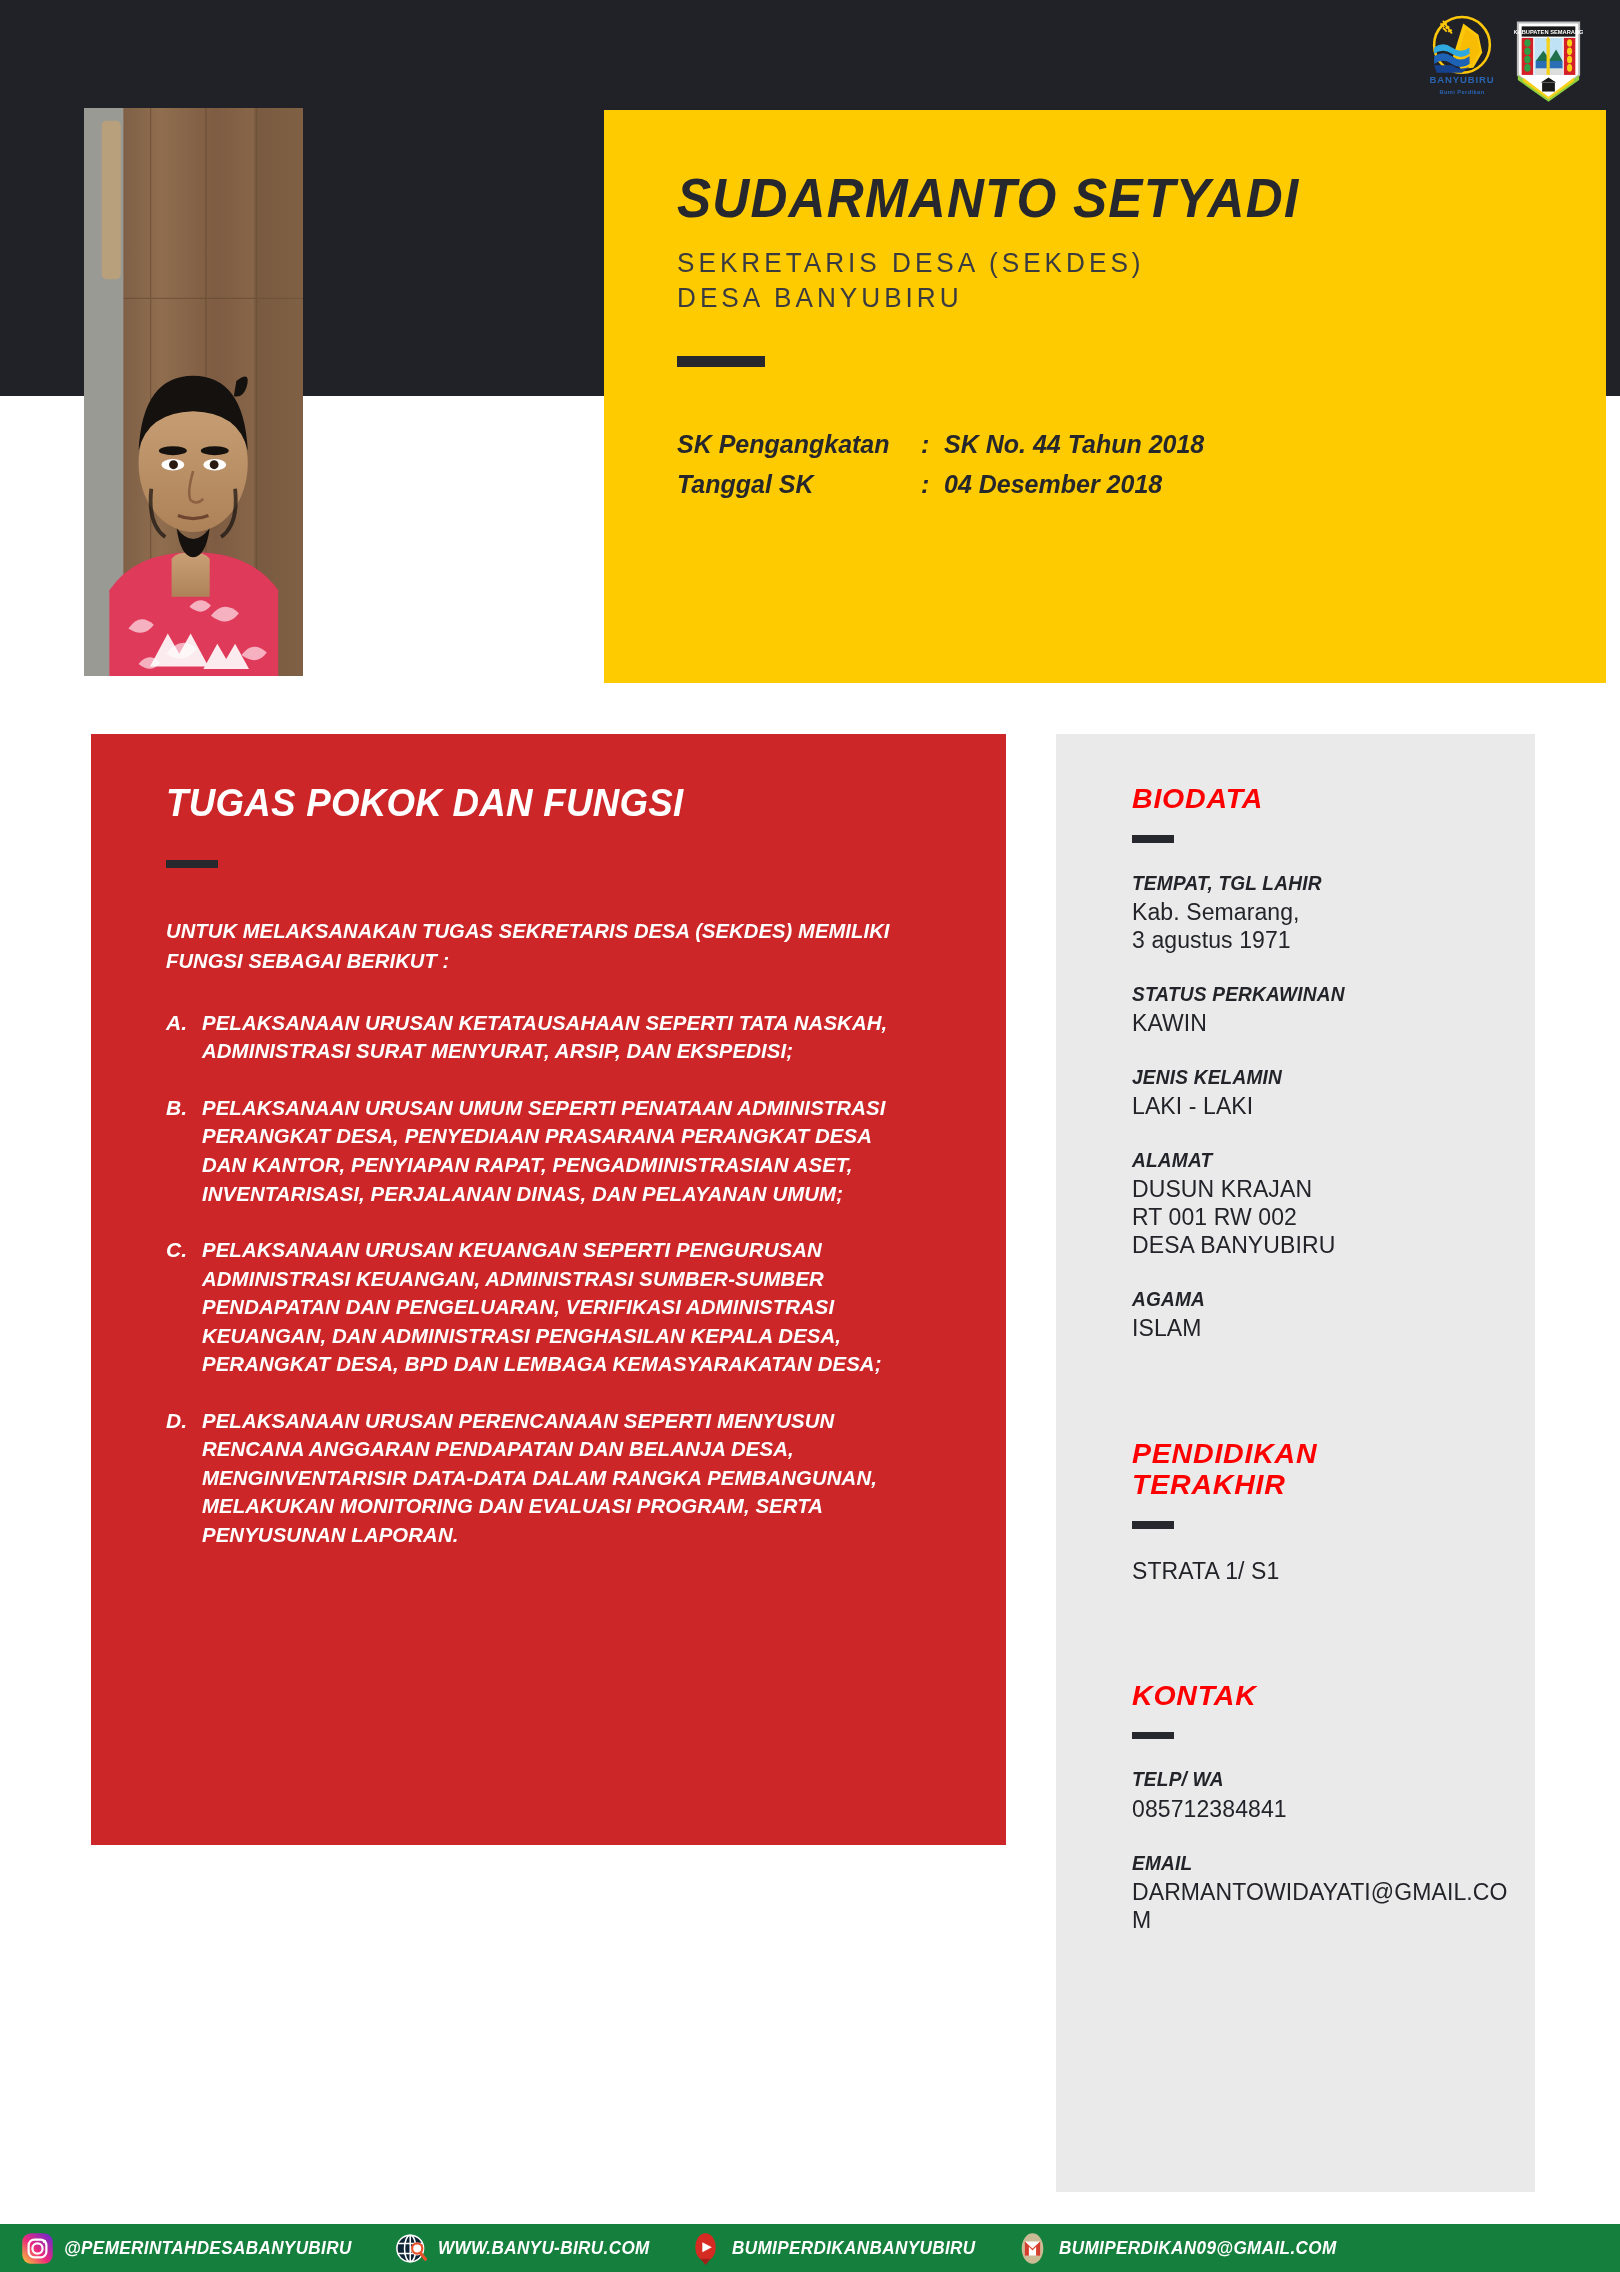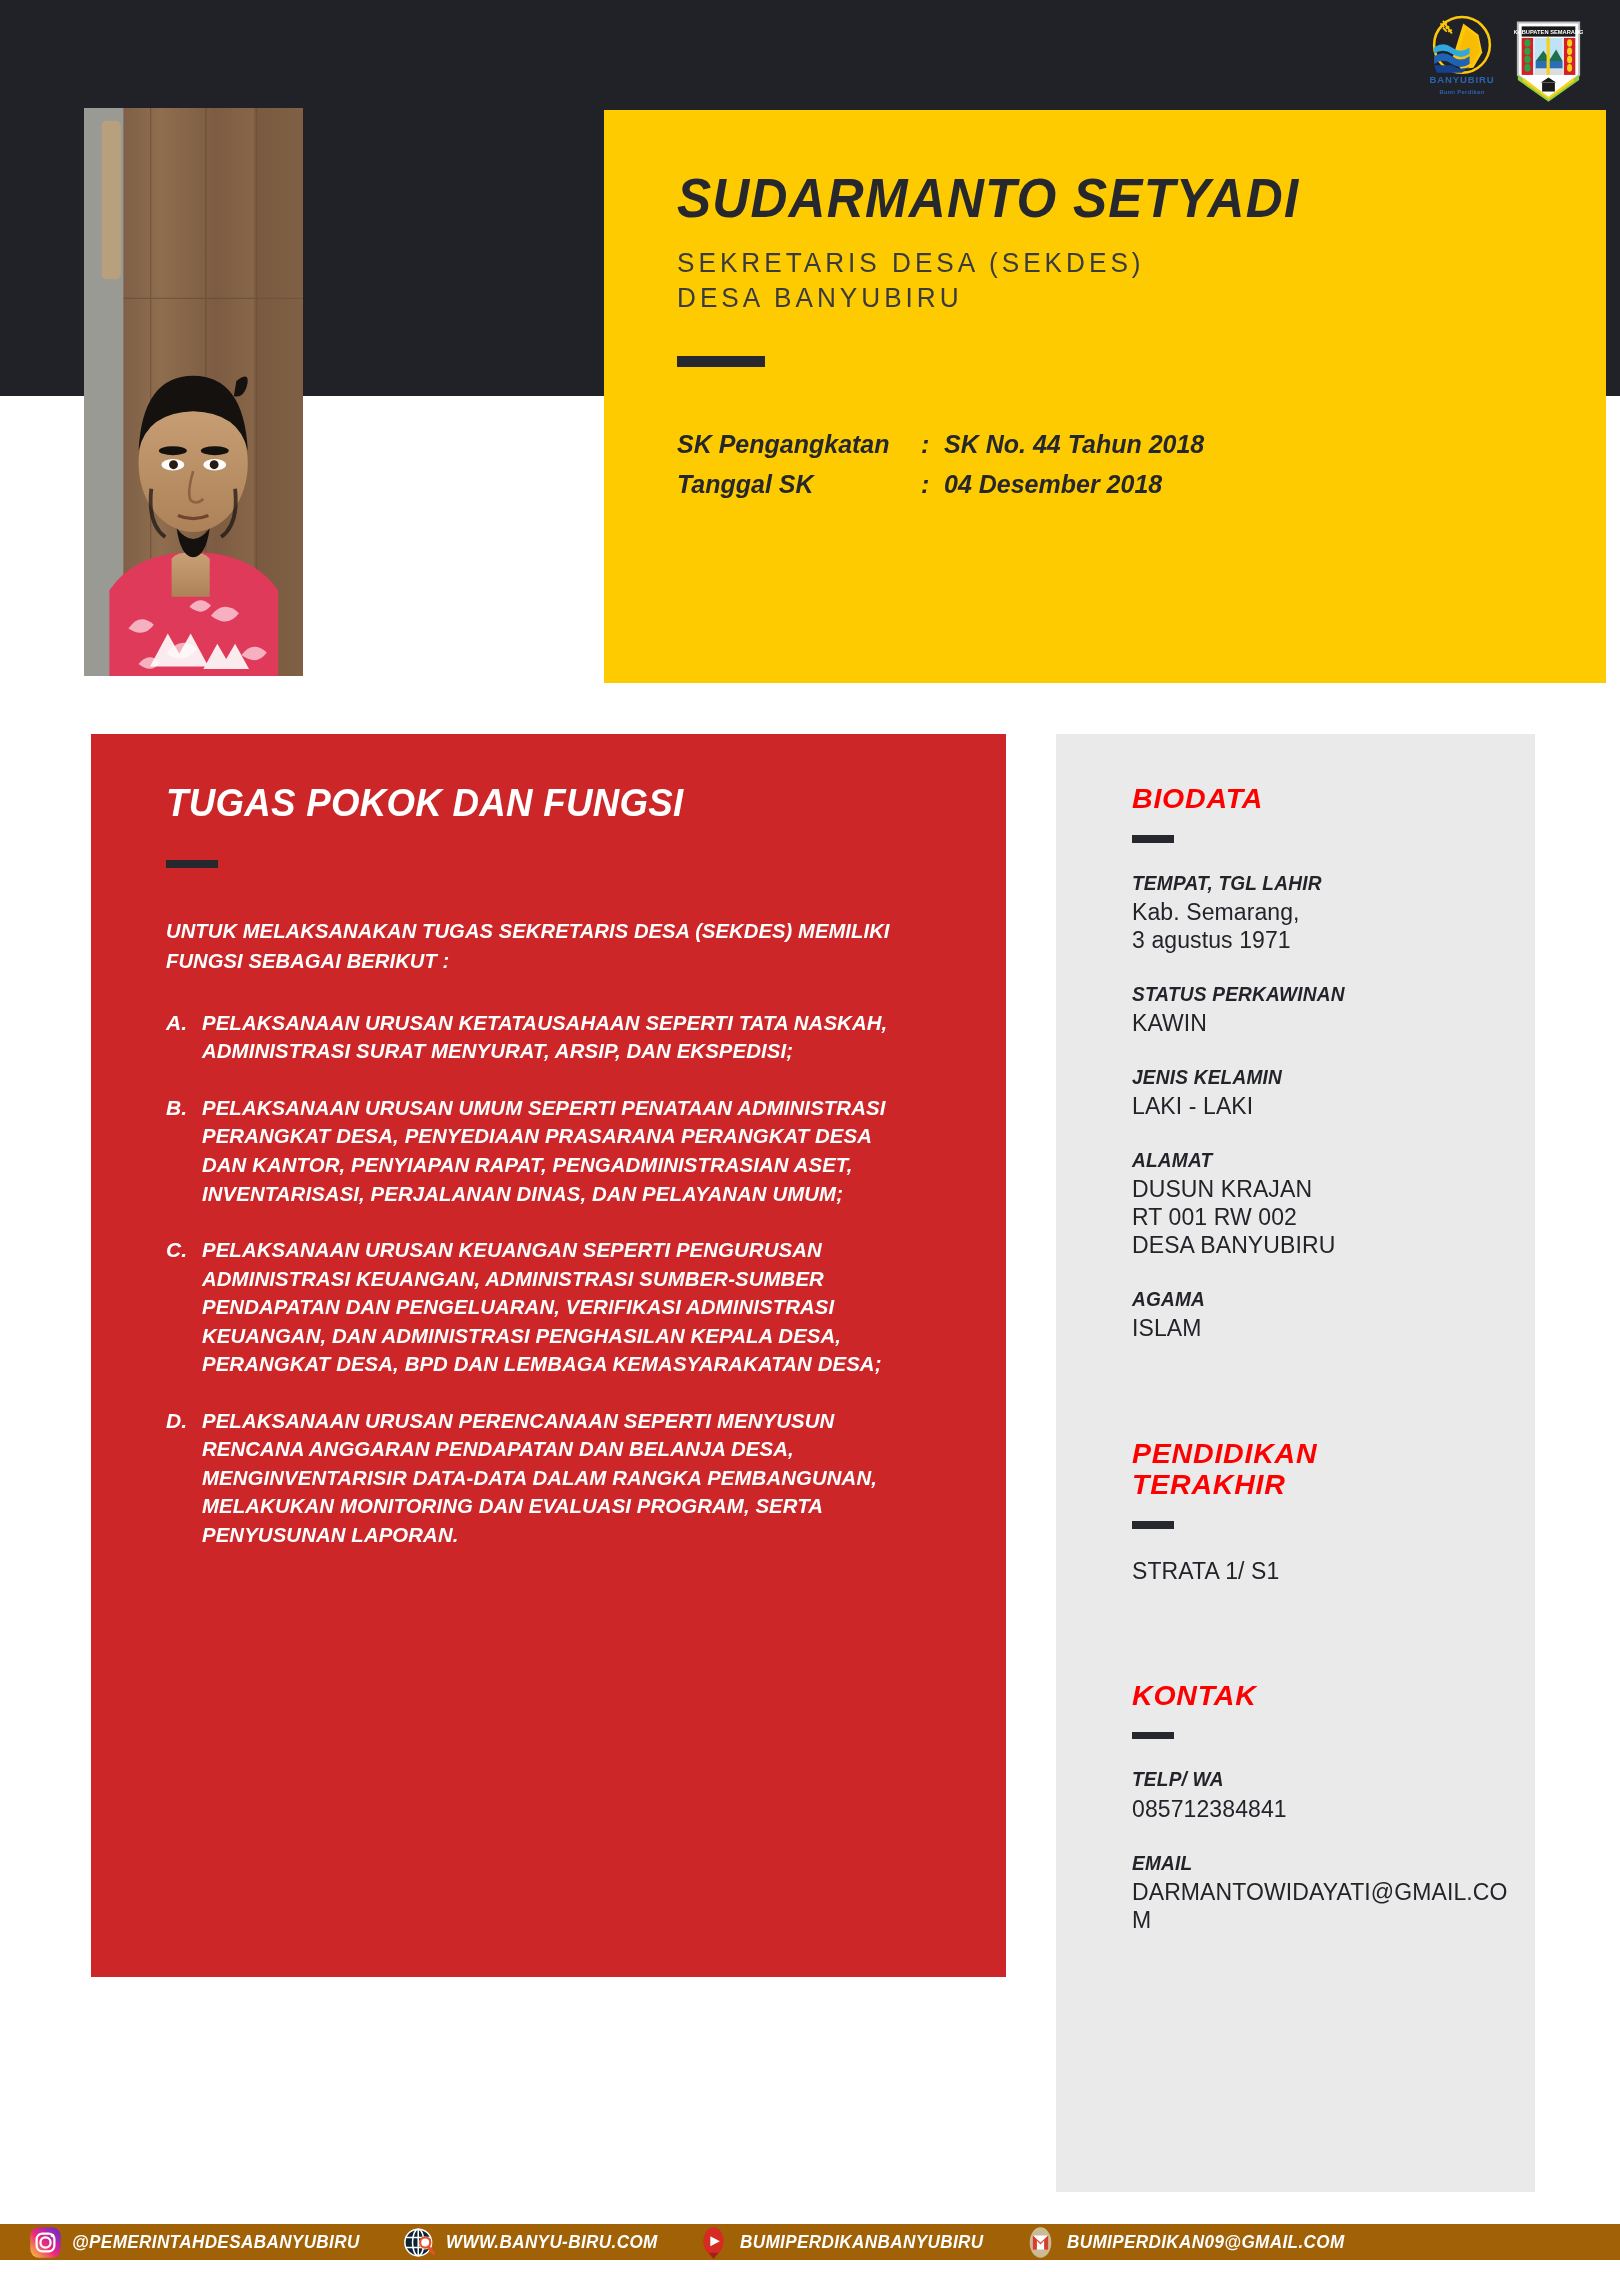--- a/index.html
+++ b/index.html
@@ -70,21 +70,21 @@
   .sk-table { margin-top: 57px; font-size: 25px; font-style: italic;
               font-weight: bold; color: #26272c; line-height: 1.6; }
   .sk-row { display: flex; }
   .sk-label { width: 244px; flex: none; }
   .sk-colon { width: 23px; flex: none; }
   .sk-value { white-space: nowrap; text-align: center; }
 
   
   .tupoksi {
     position: absolute; left: 91px; top: 734px;
-    width: 915px; height: 1243px;
+    width: 915px; height: 1111px;
     background: #cc2628;
     padding: 49px 70px 0 75px;
     color: #ffffff;
   }
   .tupoksi-title {
     font-size: 39px; font-weight: bold; font-style: italic;
     letter-spacing: 0.3px; line-height: 1;
     transform: scaleX(.94); transform-origin: left center;
     white-space: nowrap;
   }
@@ -127,24 +127,24 @@
   .sb-value {
     font-size: 23px; color: #23242a; line-height: 1.22;
     margin-top: 2.5px; letter-spacing: 0.1px; white-space: pre-line;
   }
   .sb-gap-lg { height: 95px; }
   .sb-value-wrap { word-break: break-all; }
 
   
   .footer {
     position: absolute; left: 0; top: 2224px;
-    width: 1621px; height: 36px;
-    background: #a16207;
+    width: 1621px; height: 48px;
+    background: #15803d;
     display: flex; align-items: center;
-    padding-left: 29px; gap: 0;
+    padding-left: 21px; gap: 0;
   }
   .fitem { display: flex; align-items: center; gap: 10px; margin-right: 28px; }
   .fitem-icon { width: 33px; height: 33px; flex: none; position: relative; }
   .fitem-label {
     color: #ffffff; font-size: 18px; font-weight: bold; font-style: italic;
     letter-spacing: 0.4px; white-space: nowrap;
     transform: scaleX(.95); transform-origin: left center;
   }
 </style>
 </head>

